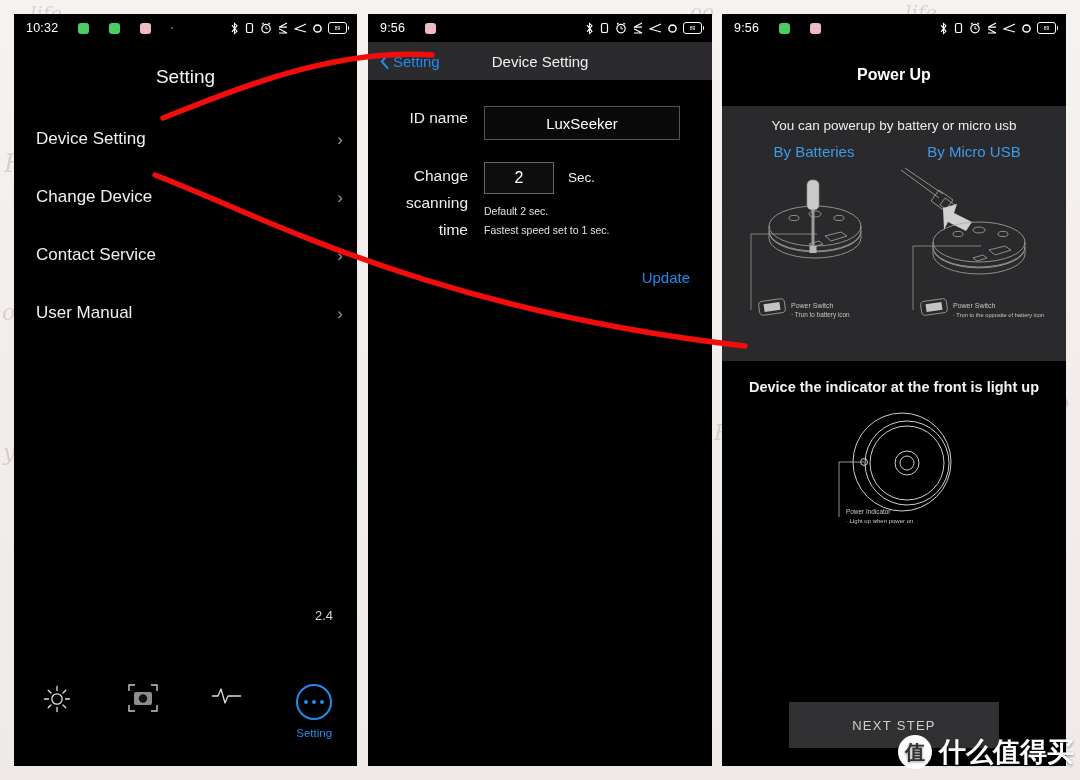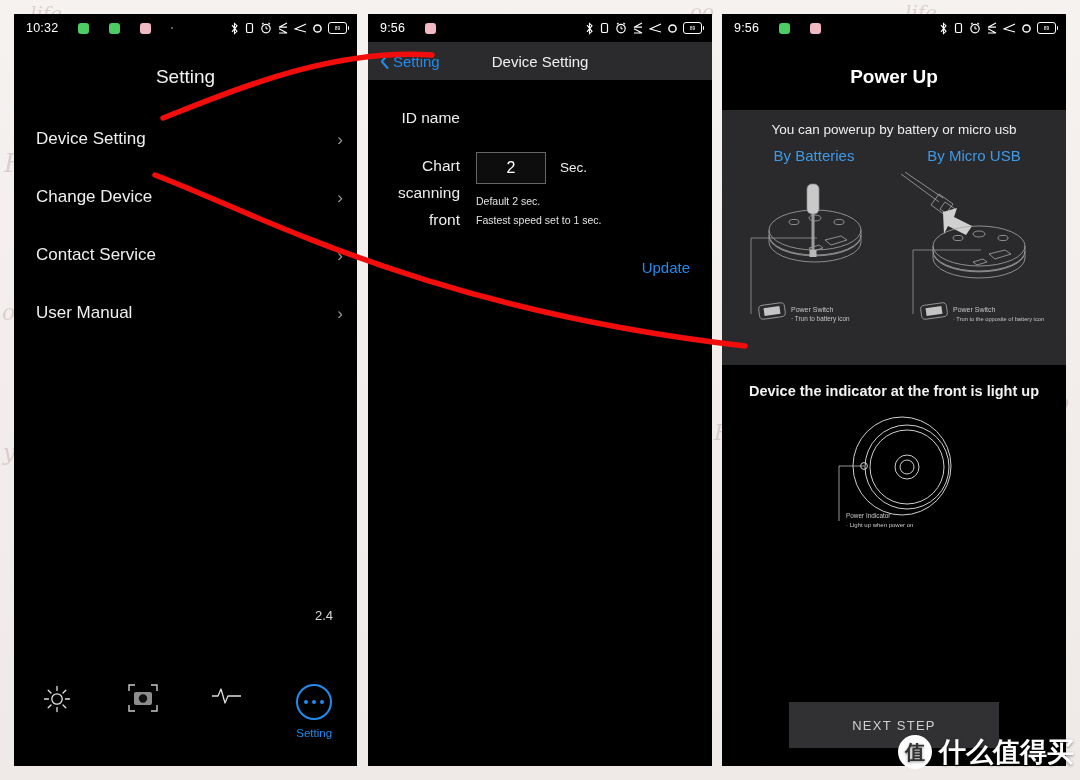--- a/index.html
+++ b/index.html
@@ -77,41 +77,41 @@
   }
   .dots-circle i{width:4.5px;height:4.5px;border-radius:50%;background:#1f8cf0;display:block;}
 
   
   .navbar{
     height:38px;background:#2b2b2e;display:flex;align-items:center;
     padding-left:12px;box-sizing:border-box;gap:10px;
   }
   .nav-back{display:flex;align-items:center;gap:4px;color:#1f8cf0;font-size:15px;cursor:pointer;}
   .nav-title{font-size:15px;color:#f0f0f0;margin-left:42px;}
-  .form-row{display:flex;align-items:flex-start;padding:0 8px;margin-top:26px;}
+  .form-row{display:flex;align-items:flex-start;padding:0 16px;margin-top:26px;}
   .form-label{
     width:100px;text-align:right;font-size:15.5px;color:#ededed;
     padding-right:16px;line-height:24px;box-sizing:border-box;
   }
   .txt-input{
     width:196px;height:34px;border:1px solid #555;background:#0a0a0a;color:#fff;
     text-align:center;font-size:15px;font-family:inherit;box-sizing:border-box;
   }
   .num-input{
     width:70px;height:32px;border:1px solid #666;background:#0d0d0d;color:#fff;
     text-align:center;font-size:16px;font-family:inherit;box-sizing:border-box;
   }
   .unit{font-size:13.5px;color:#efefef;margin-left:14px;line-height:32px;}
   .hint{font-size:10.5px;color:#e2e2e2;margin-top:9px;line-height:1.55;}
   .update-link{
     text-align:right;color:#1f8cf0;font-size:15px;padding-right:22px;margin-top:26px;cursor:pointer;margin-left:8px;
   }
 
   
-  .p3-title{text-align:center;font-size:19px;margin-top:24px;color:#fff;font-weight:bold;}
+  .p3-title{text-align:center;font-size:16px;margin-top:24px;color:#fff;font-weight:bold;}
   .p3-card{
     margin-top:22px;background:#2a2a2c;padding:12px 16px 18px;
   }
   .p3-sub{text-align:center;font-size:13.5px;color:#ededed;}
   .p3-cols{display:flex;margin-top:10px;gap:8px;}
   .p3-col{flex:1;display:flex;flex-direction:column;align-items:center;}
   .p3-col-title{color:#3d9ae8;font-size:15px;}
   .p3-fig{margin-top:8px;}
   .p3-check{
     text-align:center;font-size:14.5px;color:#f2f2f2;margin-top:18px;font-weight:bold;
@@ -283,24 +283,25 @@
       <svg width="9" height="15" viewBox="0 0 9 15">
           <path d="M7.5 1 L1.8 7.5 L7.5 14" stroke="#1f8cf0" stroke-width="1.9" fill="none" stroke-linecap="round" stroke-linejoin="round"></path>
         </svg>
       <span>Setting</span>
     </span>
     <span class="nav-title">Device Setting</span>
   </div>
 
   <div class="form-row">
     <div class="form-label">ID name</div>
+    <input class="txt-input" value="LuxSeeker" style="">
   </div>
 
   <div class="form-row" style="margin-top:22px;">
-    <div class="form-label" style="line-height:27px;">Chart scanning front</div>
+    <div class="form-label" style="line-height:27px;">Change scanning time</div>
     <div>
       <div style="display:flex;align-items:flex-start;">
         <input class="num-input" value="2" style="">
         <span class="unit">Sec.</span>
       </div>
       <div class="hint">Default 2 sec.</div>
       <div class="hint" style="margin-top:3px;">Fastest speed set to 1 sec.</div>
     </div>
   </div>
 

